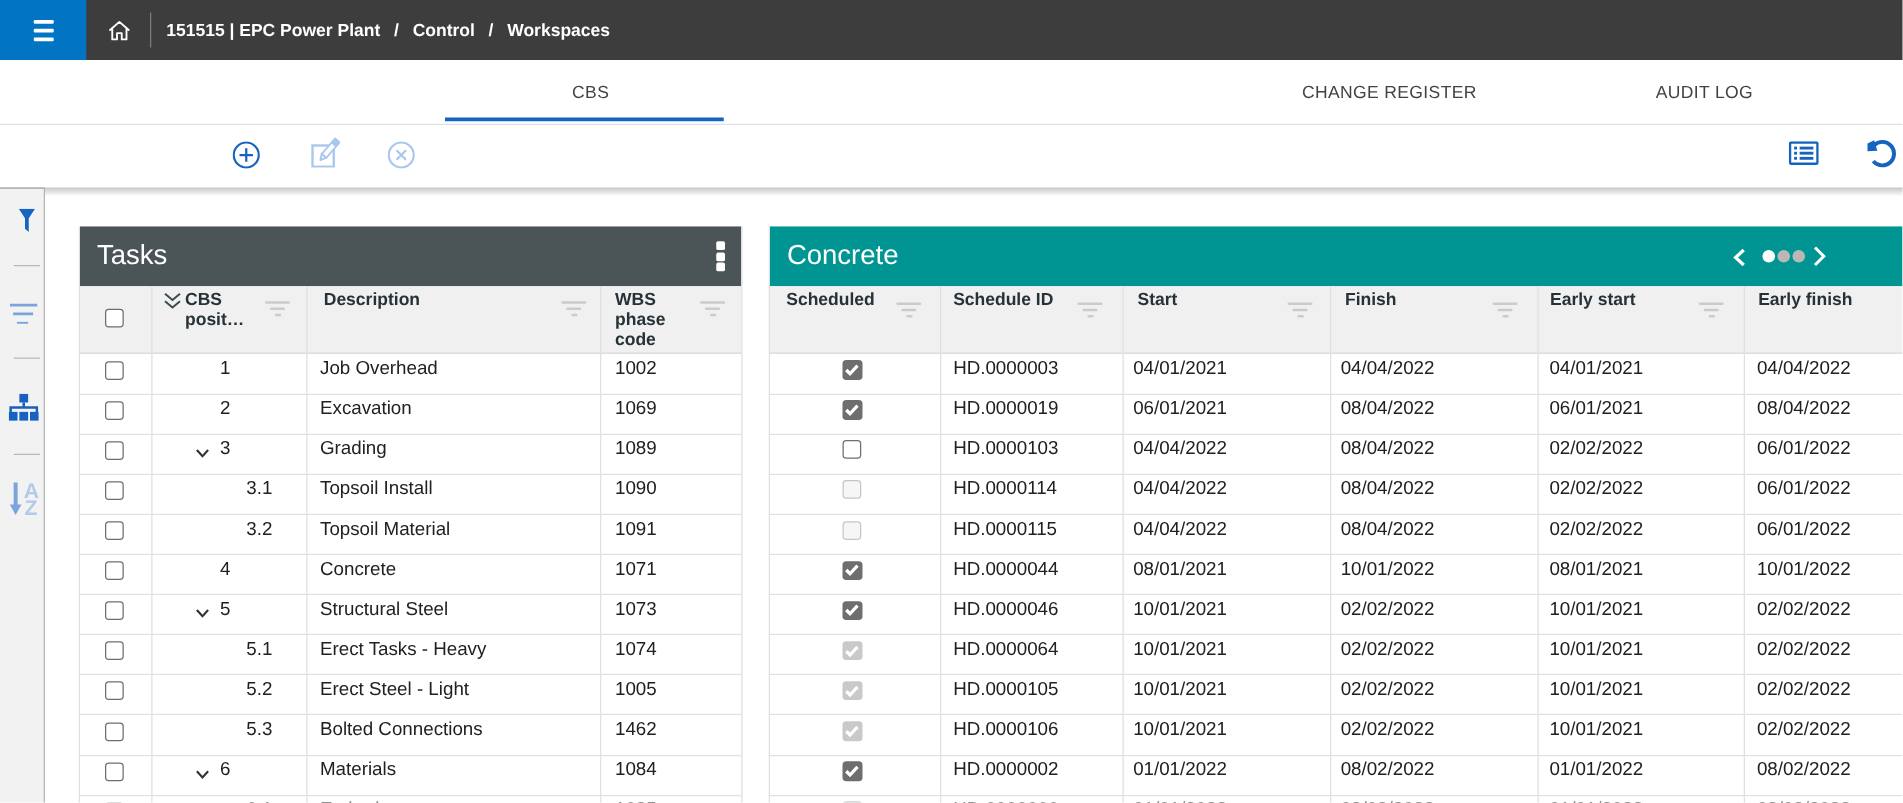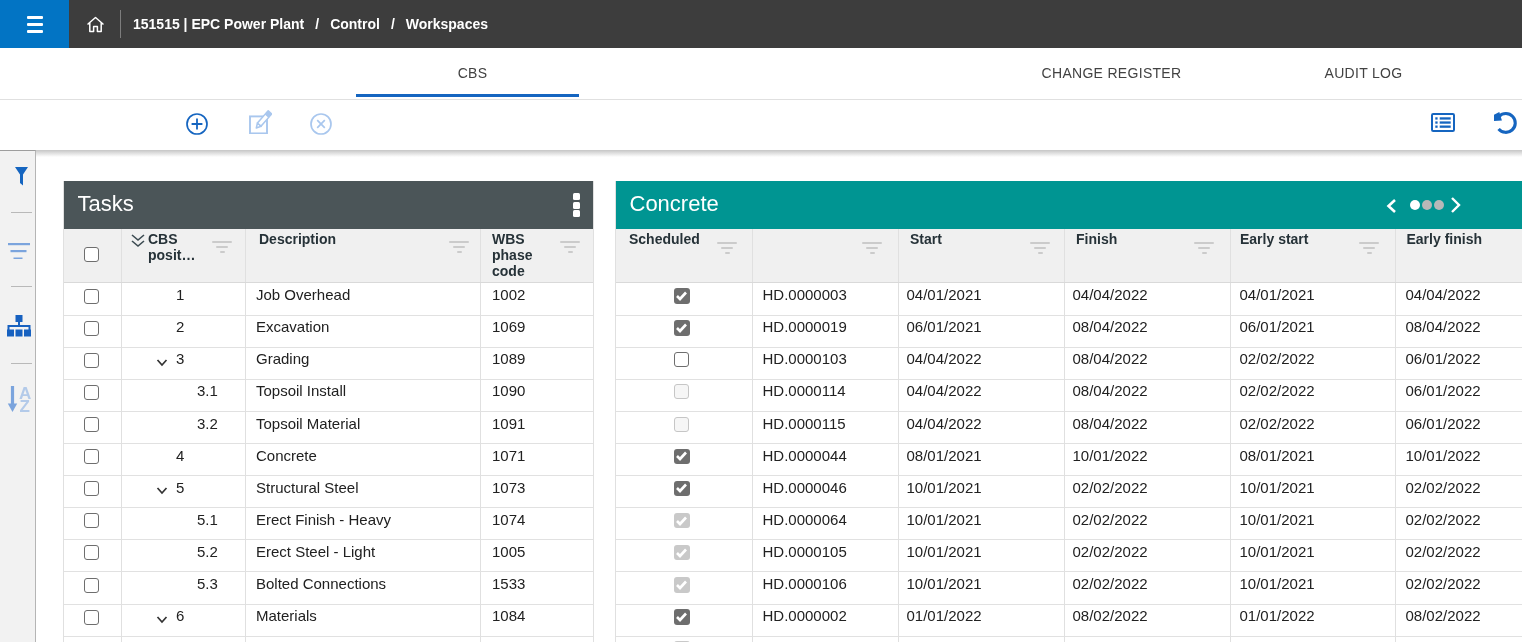--- a/index.html
+++ b/index.html
@@ -254,40 +254,40 @@
       <div class="cell" style="left:112px">5</div>
       <div class="cell" style="left:192px">Structural Steel</div>
       <div class="cell" style="left:428px">1073</div>
       <div class="cline" style="left:57px"></div>
       <div class="cline" style="left:181px"></div>
       <div class="cline" style="left:416px"></div>
     </div>
     <div class="row" style="top:326.3px">
       <div class="cb" style="left:20px;top:6px"></div>
       <div class="cell" style="left:133px">5.1</div>
-      <div class="cell" style="left:192px">Erect Finish - Heavy</div>
+      <div class="cell" style="left:192px">Erect Tasks - Heavy</div>
       <div class="cell" style="left:428px">1074</div>
       <div class="cline" style="left:57px"></div>
       <div class="cline" style="left:181px"></div>
       <div class="cline" style="left:416px"></div>
     </div>
     <div class="row" style="top:358.40000000000003px">
       <div class="cb" style="left:20px;top:6px"></div>
       <div class="cell" style="left:133px">5.2</div>
       <div class="cell" style="left:192px">Erect Steel - Light</div>
       <div class="cell" style="left:428px">1005</div>
       <div class="cline" style="left:57px"></div>
       <div class="cline" style="left:181px"></div>
       <div class="cline" style="left:416px"></div>
     </div>
     <div class="row" style="top:390.50000000000006px">
       <div class="cb" style="left:20px;top:6px"></div>
       <div class="cell" style="left:133px">5.3</div>
       <div class="cell" style="left:192px">Bolted Connections</div>
-      <div class="cell" style="left:428px">1533</div>
+      <div class="cell" style="left:428px">1462</div>
       <div class="cline" style="left:57px"></div>
       <div class="cline" style="left:181px"></div>
       <div class="cline" style="left:416px"></div>
     </div>
     <div class="row" style="top:422.6000000000001px">
       <div class="cb" style="left:20px;top:6px"></div>
       <svg style="position:absolute;left:91px;top:10px" width="14" height="12" viewBox="0 0 14 12">
         <path d="M2.5 3 L7 8 L11.5 3" fill="none" stroke="#333" stroke-width="1.7"></path>
       </svg>
       <div class="cell" style="left:112px">6</div>
@@ -316,20 +316,21 @@
       </svg>
       <div style="position:absolute;left:794px;top:19px;width:10px;height:10px;border-radius:50%;background:#fff"></div>
       <div style="position:absolute;left:806px;top:19px;width:10px;height:10px;border-radius:50%;background:#b8b8b8"></div>
       <div style="position:absolute;left:818px;top:19px;width:10px;height:10px;border-radius:50%;background:#b8b8b8"></div>
       <svg style="position:absolute;left:831px;top:16px" width="16" height="16" viewBox="0 0 16 16">
         <path d="M5 1 L12 8 L5 15" fill="none" stroke="#fff" stroke-width="2.4"></path>
       </svg>
     </div>
     <div class="colhead">
       <div class="ch" style="left:13px">Scheduled</div>
+      <div class="ch" style="left:146.5px">Schedule ID</div>
       <div class="ch" style="left:294px">Start</div>
       <div class="ch" style="left:460px">Finish</div>
       <div class="ch" style="left:624px">Early start</div>
       <div class="ch" style="left:790.5px">Early finish</div>
       <div class="fic" style="left:101px;top:13px">
         <div style="left:0;top:0;width:20px"></div>
         <div style="left:4px;top:5px;width:12px"></div>
         <div style="left:7.5px;top:10px;width:5px"></div>
       </div>
       <div class="fic" style="left:246px;top:13px">

